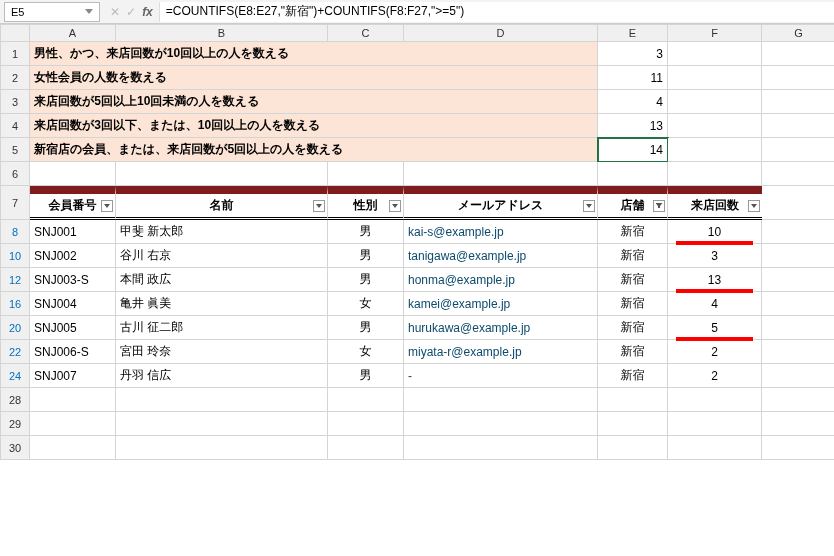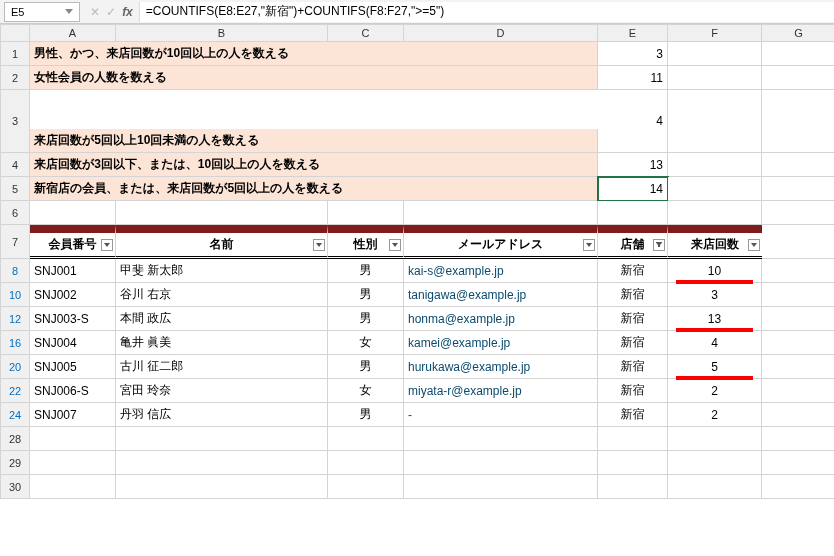--- a/index.html
+++ b/index.html
@@ -1,18 +1,18 @@
 <!DOCTYPE html>
 <html><head>
 <meta charset="utf-8">
 <style>
 * { box-sizing: border-box; margin: 0; padding: 0; }
 body { font-family: "Meiryo", "MS PGothic", sans-serif; font-size: 12px; background: #fff; color: #000; user-select: none; }
 .formula-bar { display: flex; align-items: center; height: 24px; border-bottom: 1px solid #ccc; background: #f3f3f3; }
-.name-box { width: 76px; height: 20px; border: 1px solid #bbb; background: #fff; margin: 0 4px; padding: 2px 6px; font-size: 11px; display: flex; align-items: center; justify-content: space-between; }
+.name-box { width: 96px; height: 20px; border: 1px solid #bbb; background: #fff; margin: 0 4px; padding: 2px 6px; font-size: 11px; display: flex; align-items: center; justify-content: space-between; }
 .name-box .dd { width: 0; height: 0; border-left: 4px solid transparent; border-right: 4px solid transparent; border-top: 5px solid #888; }
 .fb-icons { display: flex; align-items: center; gap: 6px; padding: 0 6px; color: #bbb; font-size: 12px; }
 .fb-icons .fx { font-style: italic; color: #666; font-weight: bold; }
 .formula-input { flex: 1; height: 20px; border-left: 1px solid #ddd; padding: 2px 6px; background: #fff; font-size: 12px; display: flex; align-items: center; }
 .sheet { display: grid; grid-template-columns: 30px 86px 212px 76px 194px 70px 94px 74px; }
 .corner { border: 1px solid #d4d4d4; background: #f0f0f0; }
 .col-h { border: 1px solid #d4d4d4; background: #f0f0f0; text-align: center; font-size: 11px; padding: 2px 0; color: #333; border-left: none; }
 .row-h { border: 1px solid #d4d4d4; background: #f0f0f0; text-align: center; font-size: 11px; color: #333; border-top: none; display: flex; align-items: center; justify-content: center; }
 .cell { border-right: 1px solid #d4d4d4; border-bottom: 1px solid #d4d4d4; padding: 3px 4px; font-size: 12px; background: #fff; display: flex; align-items: center; min-height: 24px; }
 .cell.r { justify-content: flex-end; }
@@ -60,21 +60,21 @@
     <div class="cell peach" style="grid-column: span 4;">男性、かつ、来店回数が10回以上の人を数える</div>
     <div class="cell r">3</div>
     <div class="cell"></div>
     <div class="cell"></div>
     <div class="row-h">2</div>
     <div class="cell peach" style="grid-column: span 4;">女性会員の人数を数える</div>
     <div class="cell r">11</div>
     <div class="cell"></div>
     <div class="cell"></div>
     <div class="row-h">3</div>
-    <div class="cell peach" style="grid-column: span 4; margin-top: 39px;">来店回数が5回以上10回未満の人を数える</div>
+    <div class="cell peach" style="grid-column: span 4;">来店回数が5回以上10回未満の人を数える</div>
     <div class="cell r">4</div>
     <div class="cell"></div>
     <div class="cell"></div>
     <div class="row-h">4</div>
     <div class="cell peach" style="grid-column: span 4;">来店回数が3回以下、または、10回以上の人を数える</div>
     <div class="cell r">13</div>
     <div class="cell"></div>
     <div class="cell"></div>
     <div class="row-h">5</div>
     <div class="cell peach" style="grid-column: span 4; text-align: right;">新宿店の会員、または、来店回数が5回以上の人を数える</div>

